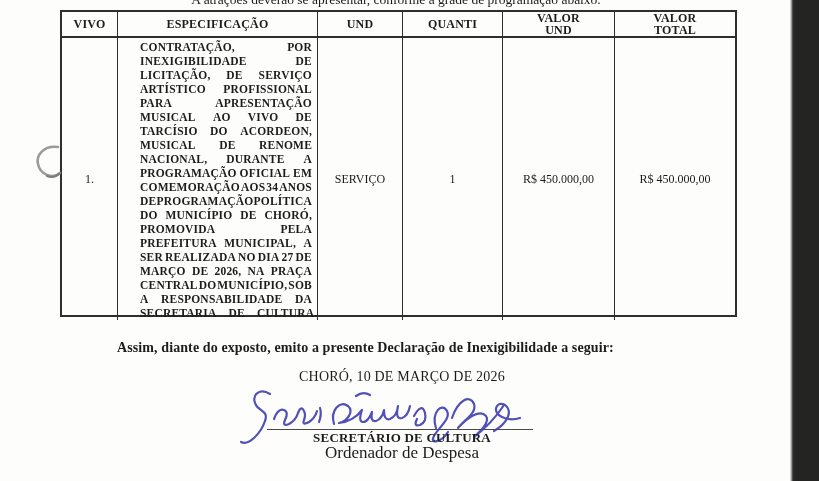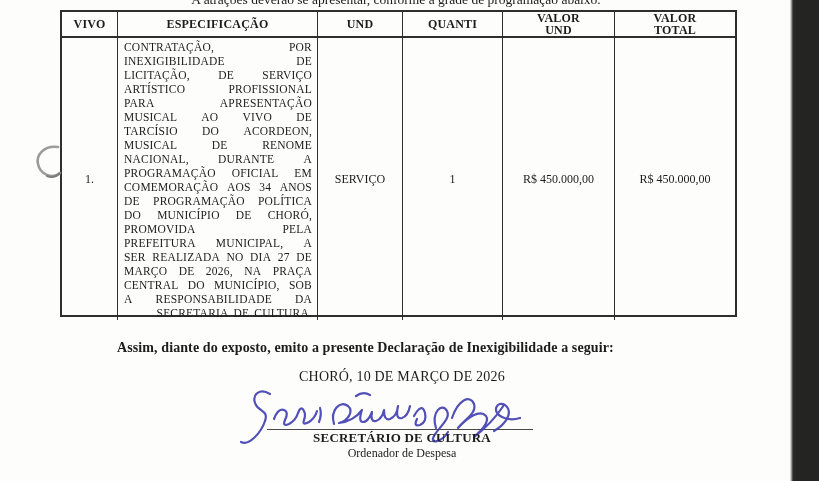--- a/index.html
+++ b/index.html
@@ -36,40 +36,40 @@
   .c-und{width:85px;}
   .c-quanti{width:100px;}
   .c-vund{width:112px;}
   .c-vtotal{flex:1;}
   .spec-cell{
     align-items:stretch;justify-content:flex-start;
     padding:2px 5px 0 6px;text-align:left;
   }
   .spec-line{
     display:flex;justify-content:space-between;
-    font-weight:normal;font-size:11.5px;line-height:14px;
-    letter-spacing:.2px;white-space:nowrap;
-  }
-  .spec-line.last{justify-content:flex-end;gap:5px;}
+    font-weight:bold;font-size:11.5px;line-height:14px;
+    letter-spacing:.2px;white-space:nowrap;margin-left:16px;
+  }
+  .spec-line.last{justify-content:flex-start;gap:12px;}
   
   .closing{
     left:117px;top:340px;width:640px;
     font-size:14px;font-weight:bold;white-space:nowrap;letter-spacing:.1px;
   }
   .dateline{
     left:62px;top:369px;width:680px;text-align:center;
     font-size:14px;letter-spacing:.2px;
   }
   
   .sig-rule{left:267px;top:429px;width:266px;height:1px;background:#4a4a4a;}
   .sig-svg{left:236px;top:386px;}
   .sig-block{left:62px;top:431px;width:680px;text-align:center;line-height:14.5px;}
   .sig-name{font-size:13.5px;font-weight:bold;letter-spacing:.2px;}
   .sig-title{font-size:13px;font-weight:bold;letter-spacing:.2px;}
-  .sig-sub{font-size:12px;}
+  .sig-sub{font-size:17px;}
   
   .scan-bar{
     right:0;top:0;bottom:0;width:29px;
     background:linear-gradient(90deg,#e9e9e6 0,#bdbdba 1px,#2a2a28 3px,var(--bar,#242422) 7px);
   }
   .clip-mark{left:33px;top:143px;}
 </style>
 </head>
 <body style="--ink: #1c1c1c; --bar: #242422;">
 

